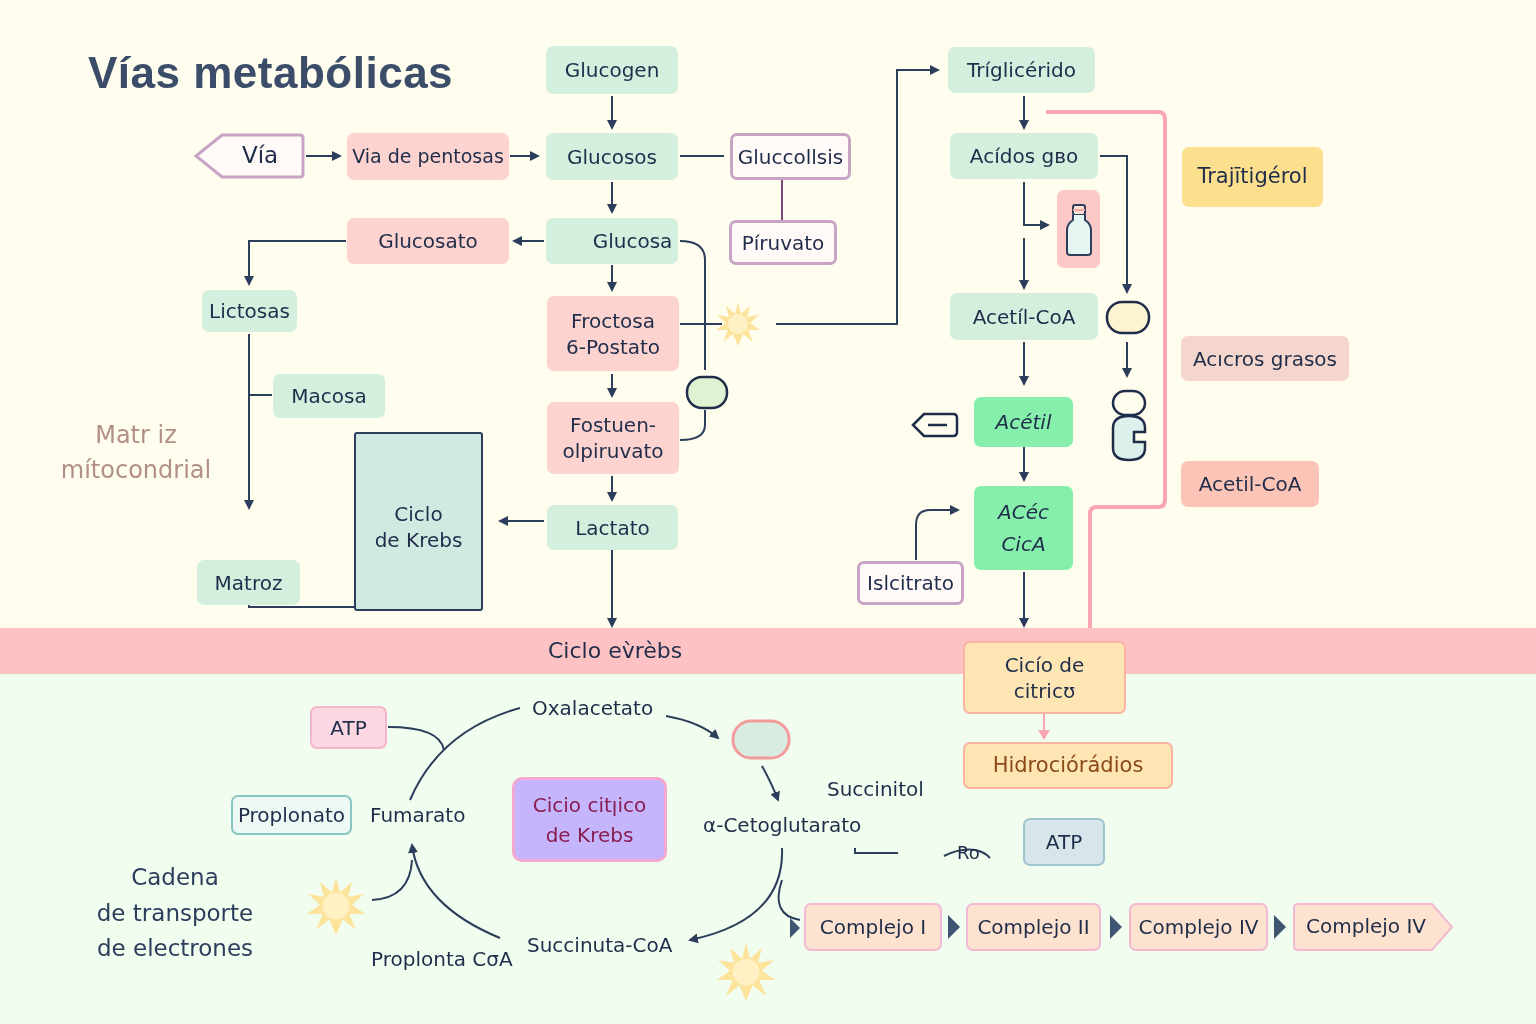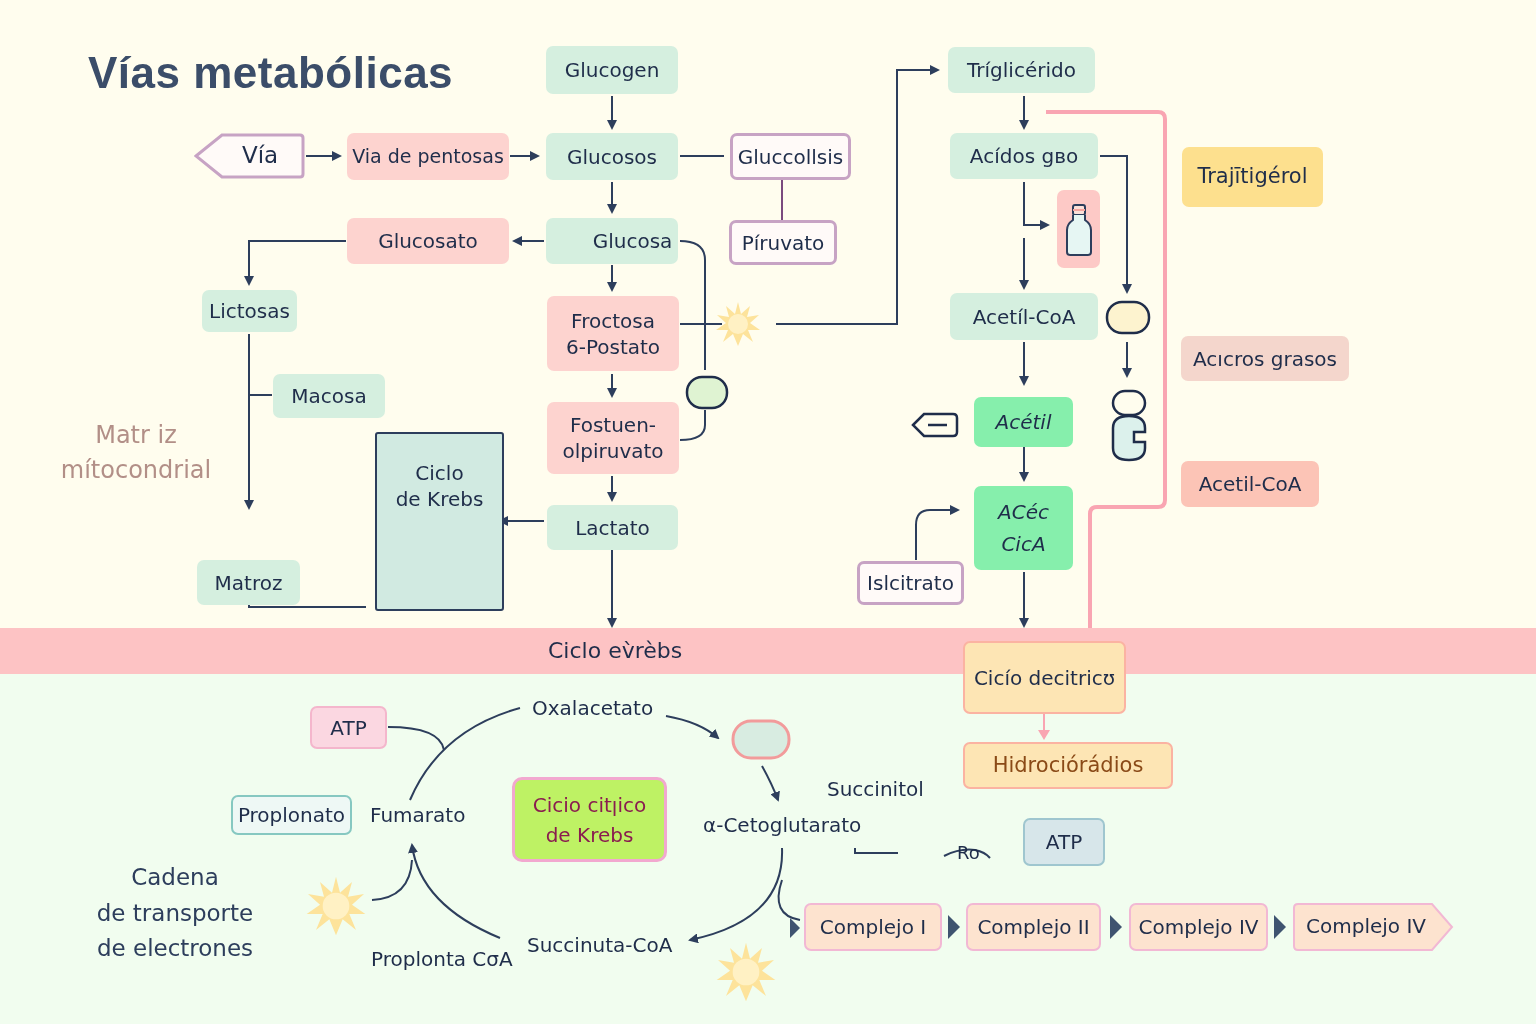--- a/index.html
+++ b/index.html
@@ -109,21 +109,21 @@
 
 <div class="node p" style="left:547px;top:296px;width:132px;height:75px;flex-direction:column;">
   <span>Froctosa</span>
   <span>6-Postato</span>
 </div>
 <div class="node p" style="left:547px;top:402px;width:132px;height:72px;flex-direction:column;">
   <span>Fostuen-</span>
   <span>olpiruvato</span>
 </div>
 
-<div class="node" style="left:375px;top:432px;width:129px;height:179px;background:#d1eae1;border:2px solid #2d3e5c;border-radius:3px;flex-direction:column;justify-content:flex-start;padding-top:26px;">
+<div class="node" style="left:354px;top:432px;width:129px;height:179px;background:#d1eae1;border:2px solid #2d3e5c;border-radius:3px;flex-direction:column;justify-content:flex-start;padding-top:67px;">
   <span>Ciclo</span>
   <span>de Krebs</span>
 </div>
 <div class="node g" style="left:197px;top:514px;width:103px;height:45px;margin-top:46px;">Matroz</div>
 <div class="node g" style="left:547px;top:505px;width:131px;height:45px;">Lactato</div>
 
 <div class="side" style="left:56px;top:418px;width:160px;">
   <div>Matr iz</div>
   <div>mítocondrial</div>
 </div>
@@ -166,34 +166,34 @@
 </svg>
 <div class="node" style="left:1181px;top:461px;width:138px;height:46px;background:#fcc4b6;">Acetil-CoA</div>
 
 <div class="node o" style="left:974px;top:486px;width:99px;height:84px;flex-direction:column;line-height:1.6;">
   <span>ACéc</span>
   <span>CicA</span>
 </div>
 <div class="node outline-purple" style="left:857px;top:561px;width:107px;height:44px;">Islcitrato</div>
 
 <div class="label" style="left:548px;top:638px;font-size:22px;">Ciclo ev̀rèbs</div>
-<div class="node" style="left:963px;top:641px;width:163px;height:73px;background:#fde5b4;border:2px solid #fbb3a2;flex-direction:row;">
+<div class="node" style="left:963px;top:641px;width:163px;height:73px;background:#fde5b4;border:2px solid #fbb3a2;flex-direction:column;">
   <span>Cicío de</span>
   <span>citricʊ</span>
 </div>
 <div class="node" style="left:963px;top:742px;width:210px;height:47px;background:#fde5b4;border:2px solid #fbb3a2;color:#8a4a17;font-size:21px;">Hidrociórádios</div>
 
 <div class="node" style="left:310px;top:706px;width:77px;height:43px;background:#fbd7e1;border:2px solid #f4b6cc;">ATP</div>
 <div class="label" style="left:532px;top:696px;">Oxalacetato</div>
 <svg style="position:absolute;left:730px;top:718px;" width="62" height="44" viewBox="0 0 62 44">
   <rect x="3" y="3" width="56" height="37" rx="18" fill="#d8ece1" stroke="#f29b9b" stroke-width="3"></rect>
 </svg>
 <div class="node" style="left:231px;top:795px;width:121px;height:40px;background:#eef8f5;border:2px solid #86c8c1;">Proplonato</div>
 <div class="label" style="left:370px;top:803px;">Fumarato</div>
-<div class="node" style="left:512px;top:777px;width:155px;height:85px;background:#bef264;border:3px solid #f2a8cf;border-radius:10px;color:#8a1d4f;flex-direction:column;line-height:1.5;">
+<div class="node" style="left:512px;top:777px;width:155px;height:85px;background:#c4b5fd;border:3px solid #f2a8cf;border-radius:10px;color:#8a1d4f;flex-direction:column;line-height:1.5;">
   <span>Cicio citꞁico</span>
   <span>de Krebs</span>
 </div>
 <div class="label" style="left:827px;top:777px;">Succinitol</div>
 <div class="label" style="left:703px;top:813px;">α-Cetoglutarato</div>
 <div class="label" style="left:957px;top:842px;font-size:18px;">Ro</div>
 <div class="node" style="left:1023px;top:818px;width:82px;height:48px;background:#d7e6ea;border:2px solid #9fc6cf;">ATP</div>
 <div class="label" style="left:527px;top:933px;">Succinuta-CoA</div>
 <div class="label" style="left:371px;top:947px;">Proplonta CσA</div>
 

